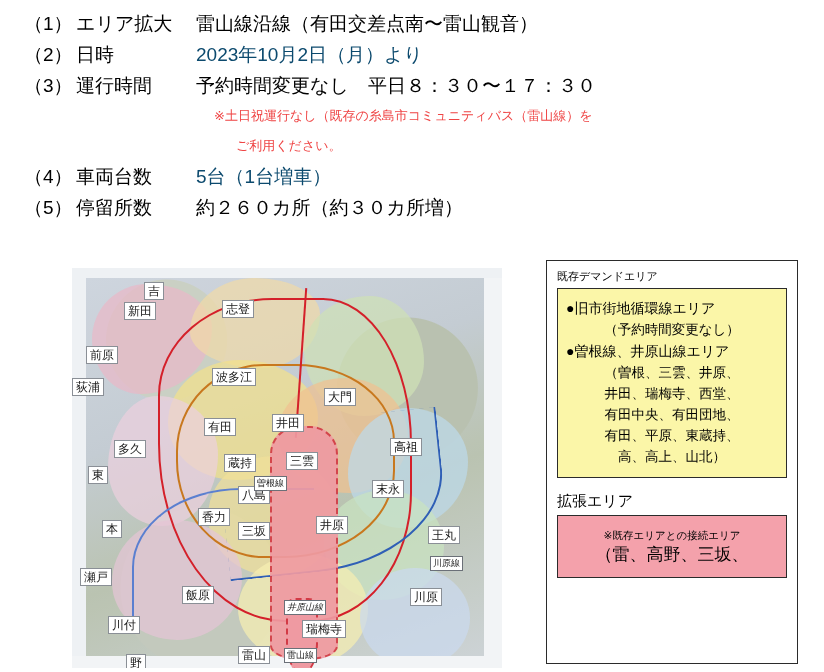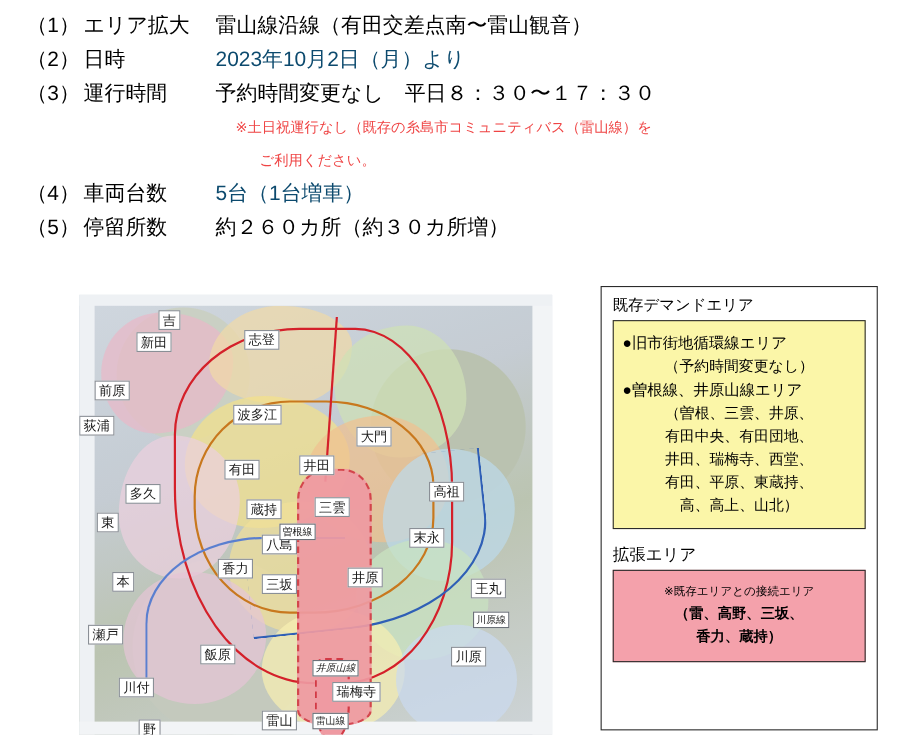--- a/index.html
+++ b/index.html
@@ -182,21 +182,21 @@
     position: absolute;
     left: 546px;
     top: 10px;
     width: 252px;
     height: 404px;
     border: 1px solid #2b2b2b;
     box-sizing: border-box;
     background: #ffffff;
   }
   .legend-title {
-    font-size: 14px;
+    font-size: 11px;
     margin: 8px 0 4px 10px;
   }
   .legend-box-yellow {
     margin: 2px 10px 0 10px;
     background: #fbf6a8;
     border: 1px solid #2b2b2b;
     padding: 8px 8px 10px 8px;
     box-sizing: border-box;
   }
   .legend-sub-title {
@@ -217,21 +217,21 @@
     white-space: nowrap;
   }
   .sub-line {
     font-size: 13.5px;
     line-height: 21px;
     text-align: center;
     white-space: nowrap;
   }
   .pink-head { font-size: 14px; line-height: 20px; text-align: left; }
   .pink-note { font-size: 10.5px; line-height: 18px; }
-  .pink-body { font-size: 13px; line-height: 21px; font-weight: bold; }
+  .pink-body { font-size: 17px; line-height: 21px; }
 </style>
 </head>
 <body>
 
 <div class="doc-list">
 
   <div class="doc-row">
     <span class="doc-num">（1）</span>
     <span class="doc-label w1">エリア拡大</span>
     <span class="doc-value">雷山線沿線（有田交差点南〜雷山観音）</span>
@@ -333,28 +333,27 @@
 
   <div class="legend">
     <div class="legend-title">既存デマンドエリア</div>
 
     <div class="legend-box-yellow">
       <div class="bullet-line">●旧市街地循環線エリア</div>
       <div class="sub-line">（予約時間変更なし）</div>
 
       <div class="bullet-line">●曽根線、井原山線エリア</div>
       <div class="sub-line">（曽根、三雲、井原、</div>
+      <div class="sub-line">井田、瑞梅寺、西堂、</div>
       <div class="sub-line">有田中央、有田団地、</div>
-      <div class="sub-line">井田、瑞梅寺、西堂、</div>
       <div class="sub-line">有田、平原、東蔵持、</div>
       <div class="sub-line">高、高上、山北）</div>
     </div>
 
     <div class="legend-sub-title">拡張エリア</div>
 
     <div class="legend-box-pink">
       <div class="pink-note">※既存エリアとの接続エリア</div>
       <div class="pink-body">（雷、高野、三坂、</div>
-      <div class="pink-body">香力、蔵持）</div>
     </div>
   </div>
 
 </div>
 
 </body></html>

